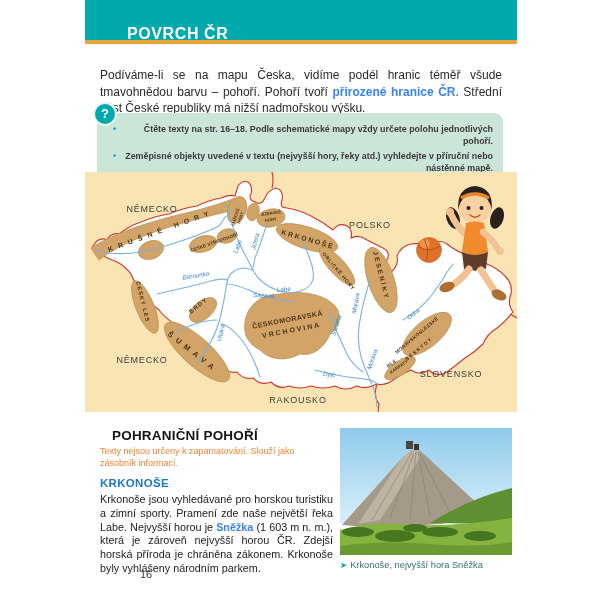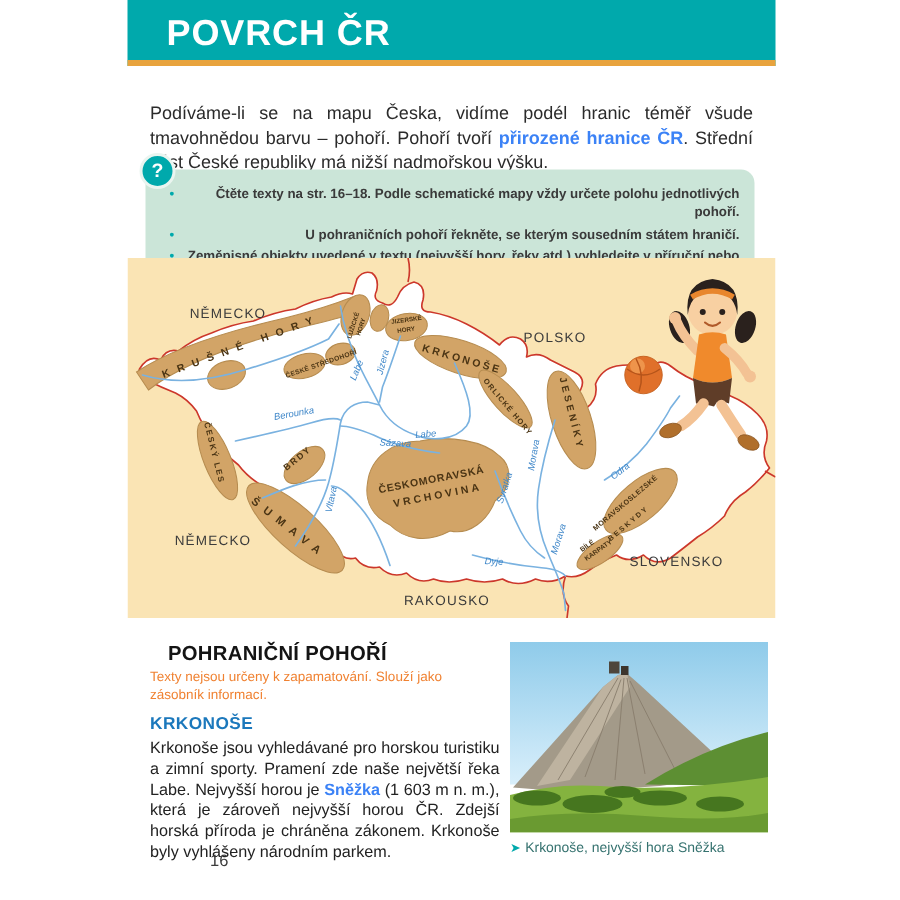--- a/index.html
+++ b/index.html
@@ -4,21 +4,21 @@
 <style>
   html,body{margin:0;padding:0;}
   body{
     width:600px;height:600px;background:#ffffff;position:relative;
     font-family:"Liberation Sans", sans-serif;overflow:hidden;
   }
   .page{position:absolute;left:85px;top:0;width:432px;height:600px;}
 
   
   .header{position:absolute;top:0;left:0;width:432px;height:40px;background:#00a9ac;border-bottom:4px solid #e8a33d;box-sizing:content-box;}
-  .header .title{margin:0;padding:9px 0 0 26px;color:#fff;font-size:24px;font-weight:bold;letter-spacing:.6px;}
+  .header .title{margin:16px;padding:9px 0 0 26px;color:#fff;font-size:16px;font-weight:bold;letter-spacing:.6px;}
 
   
   .intro{position:absolute;top:55px;left:15px;width:402px;font-size:12px;line-height:16.5px;color:#2b2b2b;text-align:justify;}
   .hl{color:#3b82f6;font-weight:bold;}
 
   
   .tipbox{position:absolute;top:113px;left:12px;width:406px;background:#cbe5d8;border-radius:9px;padding:8px 10px 7px 16px;box-sizing:border-box;}
   .tipbox ul{margin:0;padding:0;list-style:none;text-align:right;}
   .tipbox li{font-size:8.9px;font-weight:bold;color:#3a3a3a;line-height:12.4px;margin:2px 0;padding-left:10px;position:relative;}
   .tipbox li::before{content:"•";color:#00a9ac;position:absolute;left:0;top:0;}
@@ -55,21 +55,20 @@
   <div class="header">
     <div class="title">POVRCH ČR</div>
   </div>
 
   <p class="intro"><span>Podíváme-li se na mapu Česka, vidíme podél hranic téměř všude tmavohnědou barvu – pohoří. Pohoří tvoří </span><span class="hl">přirozené hranice ČR</span><span>. Střední část České republiky má nižší nadmořskou výšku.</span></p>
 
   <div class="tipbox">
     <div class="q-icon">?</div>
     <ul>
       <li>Čtěte texty na str. 16–18. Podle schematické mapy vždy určete polohu jednotlivých pohoří.</li>
-      <li>U pohraničních pohoří řekněte, se kterým sousedním státem hraničí.</li>
       <li>Zeměpisné objekty uvedené v textu (nejvyšší hory, řeky atd.) vyhledejte v příruční nebo nástěnné mapě.</li>
     </ul>
     <div class="tail"></div>
   </div>
 
   <div class="map">
     <svg width="432" height="240" viewBox="0 0 432 240">
 
       <rect x="0" y="0" width="432" height="240" fill="#fae4b4"></rect>
 

